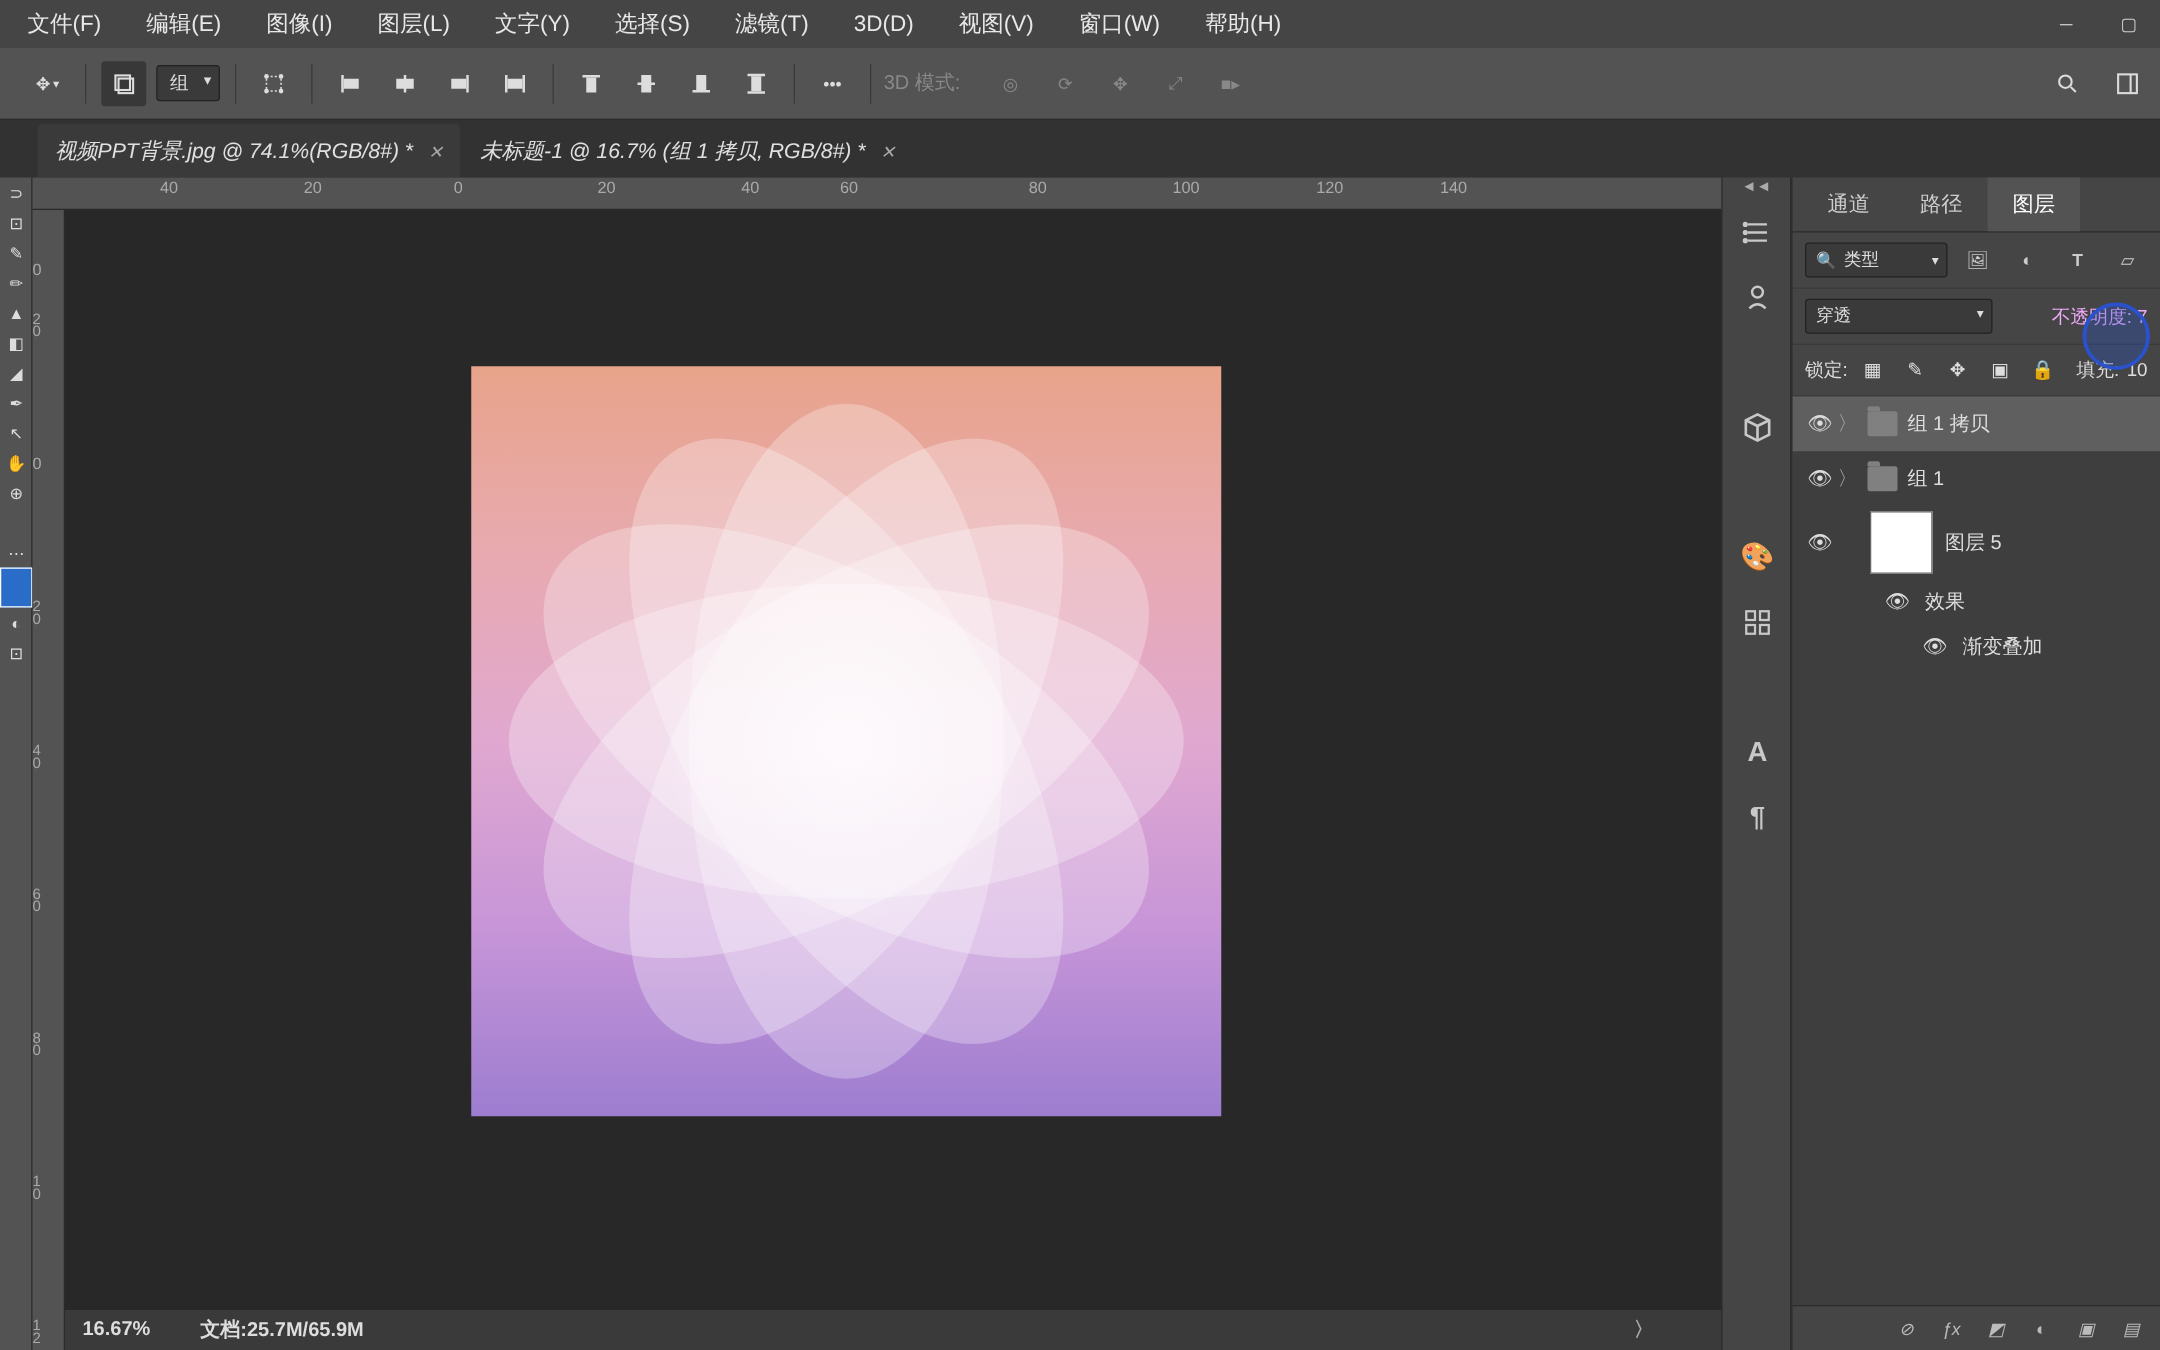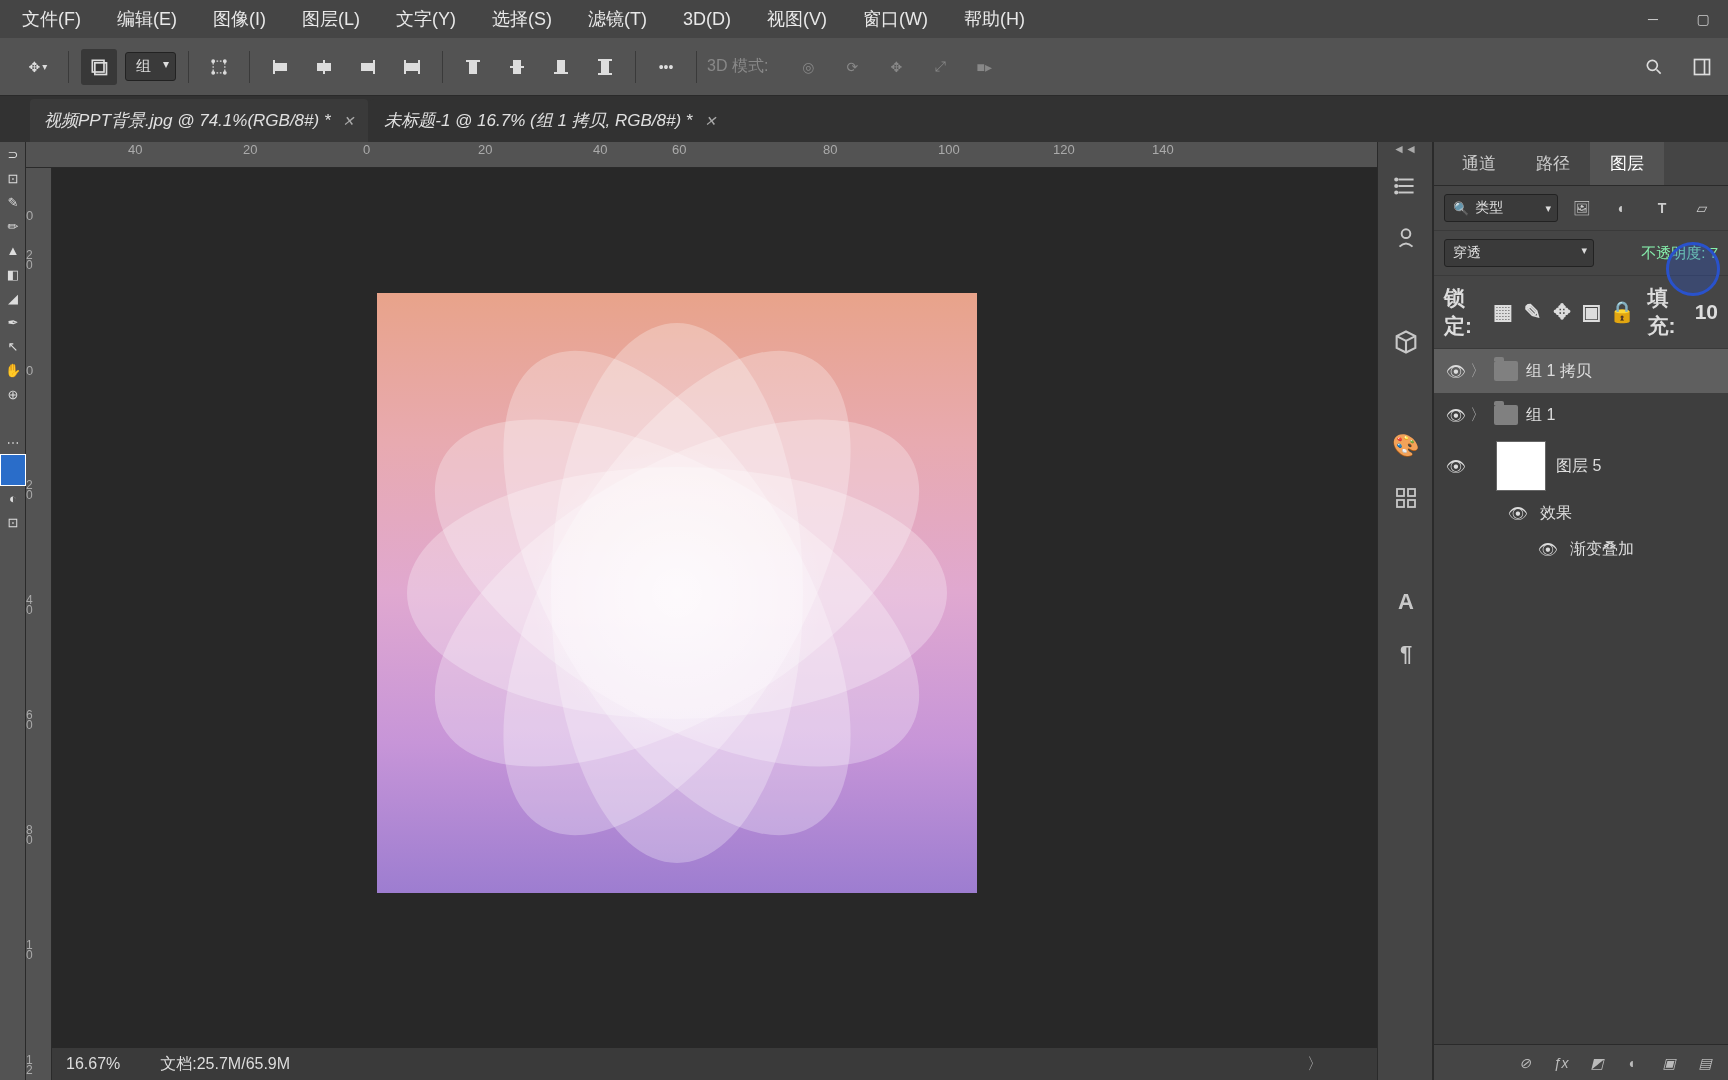--- a/index.html
+++ b/index.html
@@ -64,39 +64,39 @@
 .panel-tab.active { background: #535353; color: #fff; }
 
 .filter-row { display: flex; align-items: center; padding: 8px 10px; gap: 8px; border-bottom: 1px solid #3a3a3a; }
 .type-filter { display: flex; align-items: center; gap: 6px; background: #3a3a3a; border: 1px solid #222; padding: 4px 8px; border-radius: 3px; flex: 1; position: relative; }
 .type-filter::after { content: "▾"; position: absolute; right: 6px; font-size: 11px; }
 .filter-ic { width: 32px; height: 28px; display: flex; align-items: center; justify-content: center; cursor: pointer; color: #ccc; }
 
 .blend-row { display: flex; align-items: center; padding: 8px 10px; gap: 8px; border-bottom: 1px solid #3a3a3a; }
 .blend-sel { background: #3a3a3a; border: 1px solid #222; padding: 4px 8px; border-radius: 3px; width: 150px; position: relative; }
 .blend-sel::after { content: "▾"; position: absolute; right: 6px; font-size: 11px; }
-.opacity-label { color: #86efac; font-size: 15px; text-align: center; }
-
-.lock-row { display: flex; align-items: center; padding: 8px 10px; gap: 6px; border-bottom: 1px solid #3a3a3a; font-size: 21px; font-weight: bold; }
+.opacity-label { color: #f0abfc; font-size: 15px; text-align: center; }
+
+.lock-row { display: flex; align-items: center; padding: 8px 10px; gap: 6px; border-bottom: 1px solid #3a3a3a; font-size: 15px; }
 .lock-ic { width: 28px; height: 24px; display: flex; align-items: center; justify-content: center; cursor: pointer; }
 
 
 .layer-tree { flex: 1; background: #3e3e3e; overflow-y: auto; }
 .layer-row { display: flex; align-items: center; height: 44px; padding: 0 8px; font-size: 16px; color: #ddd; cursor: pointer; }
 .layer-row.selected { background: #5f5f5f; }
 .eye { width: 28px; text-align: center; font-size: 16px; cursor: pointer; }
 .collapse-arrow { width: 16px; text-align: center; color: #aaa; cursor: pointer; }
 .folder-ic { width: 24px; height: 20px; background: #808080; border-radius: 2px; position: relative; margin: 0 8px; }
 .folder-ic::before { content: ""; position: absolute; top: -4px; left: 0; width: 10px; height: 4px; background: #808080; border-radius: 2px 2px 0 0; }
 .thumb { width: 50px; height: 50px; background: #fff; border: 1px solid #666; margin: 0 10px; }
 .layer-row.hi { height: 58px; }
 .layer-name-txt { }
 
 
-.status-bar { position: absolute; left: 26px; bottom: 0; right: 0; height: 32px; background: #3a3a3a; display: flex; align-items: center; padding: 0 14px; color: #ddd; font-size: 16px; gap: 40px; }
+.status-bar { position: absolute; left: 26px; bottom: 0; right: 0; height: 32px; background: #3a3a3a; display: flex; align-items: center; padding: 0 14px; color: #ddd; font-size: 16px; gap: 40px; font-weight: bold; }
 .status-chev { margin-left: auto; margin-right: 40px; color: #aaa; }
 
 
 .panel-btm { height: 36px; border-top: 1px solid #2a2a2a; display: flex; align-items: center; justify-content: flex-end; gap: 6px; padding: 0 8px; }
 .btm-ic { width: 30px; height: 28px; display: flex; align-items: center; justify-content: center; color: #bbb; font-style: italic; cursor: pointer; }
 
 
 .hl { position: relative; }
 .hl::after { content: ""; position: absolute; right: -2px; top: -2px; width: 48px; height: 48px; border: 3px solid #2952cc; border-radius: 50%; background: rgba(41,82,204,0.3); pointer-events: none; }
 </style>

